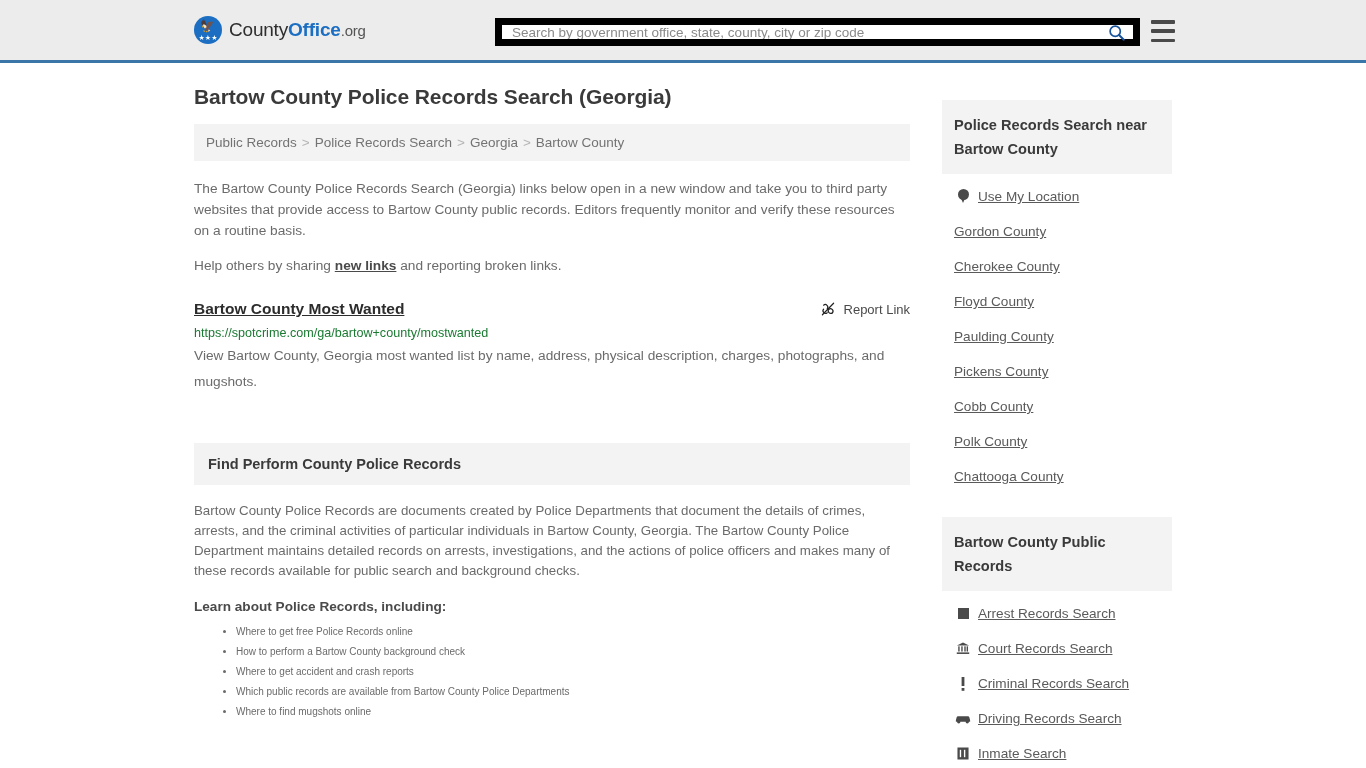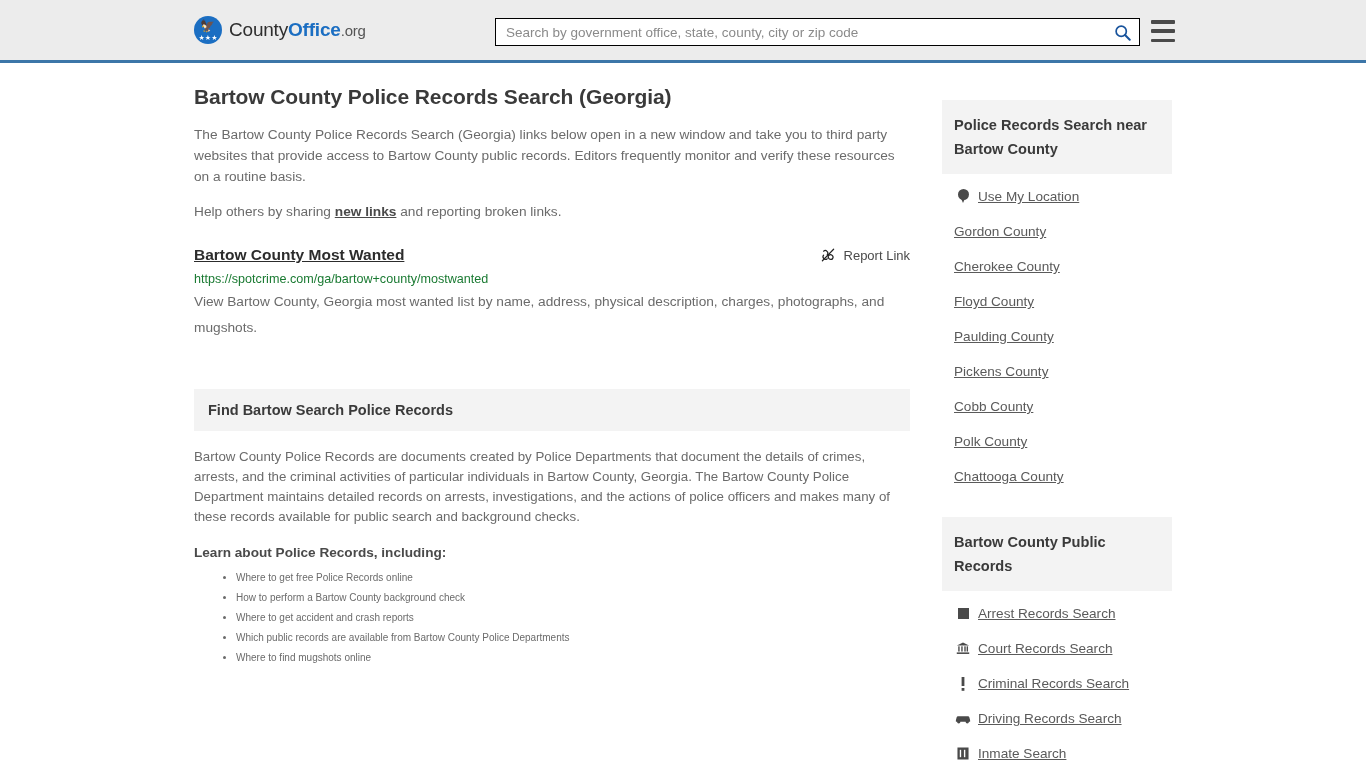--- a/index.html
+++ b/index.html
@@ -64,21 +64,21 @@
   .brand-text .b-county { font-weight: normal; color: #2e2e2e; }
   .brand-text .b-org { font-size: 15px; color: #555; }
 
   .search-wrap {
     position: absolute;
     left: 495px;
     top: 18px;
     width: 645px;
     height: 28px;
     background: #ffffff;
-    border: 1px solid #000000;
+    border: 7px solid #000000;
     display: flex;
     align-items: center;
   }
   .search-input {
     flex: 1;
     border: none;
     outline: none;
     background: transparent;
     font-family: "Liberation Sans", sans-serif;
     font-size: 13.5px;
@@ -341,41 +341,44 @@
   </button>
 </div>
 
 <div class="page">
 <div class="container">
 
   <div class="main-col">
 
     <h1 class="page-title">Bartow County Police Records Search (Georgia)</h1>
 
+    <div class="breadcrumb">
+      <a>Public Records</a><span class="sep">&gt;</span><a>Police Records Search</a><span class="sep">&gt;</span><a>Georgia</a><span class="sep">&gt;</span><a>Bartow County</a>
+    </div>
 
     <p class="body-text">The Bartow County Police Records Search (Georgia) links below open in a new window and take you to third party websites that provide access to Bartow County public records. Editors frequently monitor and verify these resources on a routine basis.</p>
     <p class="body-text"><span>Help others by sharing </span><a class="inline-link">new links</a><span> and reporting broken links.</span></p>
 
     <div class="result">
       <div class="result-head">
         <a class="result-title">Bartow County Most Wanted</a>
         <div class="report-link">
           <svg width="16" height="16" viewBox="0 0 20 20">
             <path d="M4.5 5.2 A3.2 3.2 0 0 1 9 9.7 M11 10.3 A3.2 3.2 0 0 1 15.5 14.8" fill="none" stroke="#222" stroke-width="1.5" stroke-linecap="round"></path>
             <path d="M9 5.2 A3.2 3.2 0 0 0 4.5 9.7 M15.5 5.2 A3.2 3.2 0 0 0 11 9.7" fill="none" stroke="#222" stroke-width="1.5" stroke-linecap="round" transform="translate(0,5) scale(1,-1) translate(0,-14.9)"></path>
             <line x1="3" y1="17.2" x2="17" y2="2.8" stroke="#222" stroke-width="1.5" stroke-linecap="round"></line>
           </svg>
           <span>Report Link</span>
         </div>
       </div>
       <div class="result-url">https://spotcrime.com/ga/bartow+county/mostwanted</div>
       <div class="result-desc">View Bartow County, Georgia most wanted list by name, address, physical description, charges, photographs, and mugshots.</div>
     </div>
 
-    <div class="section-head">Find Bartow Search Police Records</div>
+    <div class="section-head">Find Perform County Police Records</div>
     <div class="section-body">
       <p>Bartow County Police Records are documents created by Police Departments that document the details of crimes, arrests, and the criminal activities of particular individuals in Bartow County, Georgia. The Bartow County Police Department maintains detailed records on arrests, investigations, and the actions of police officers and makes many of these records available for public search and background checks.</p>
       <div class="learn-head">Learn about Police Records, including:</div>
       <ul class="learn-list">
         <li>Where to get free Police Records online</li>
         <li>How to perform a Bartow County background check</li>
         <li>Where to get accident and crash reports</li>
         <li>Which public records are available from Bartow County Police Departments</li>
         <li>Where to find mugshots online</li>
       </ul>

